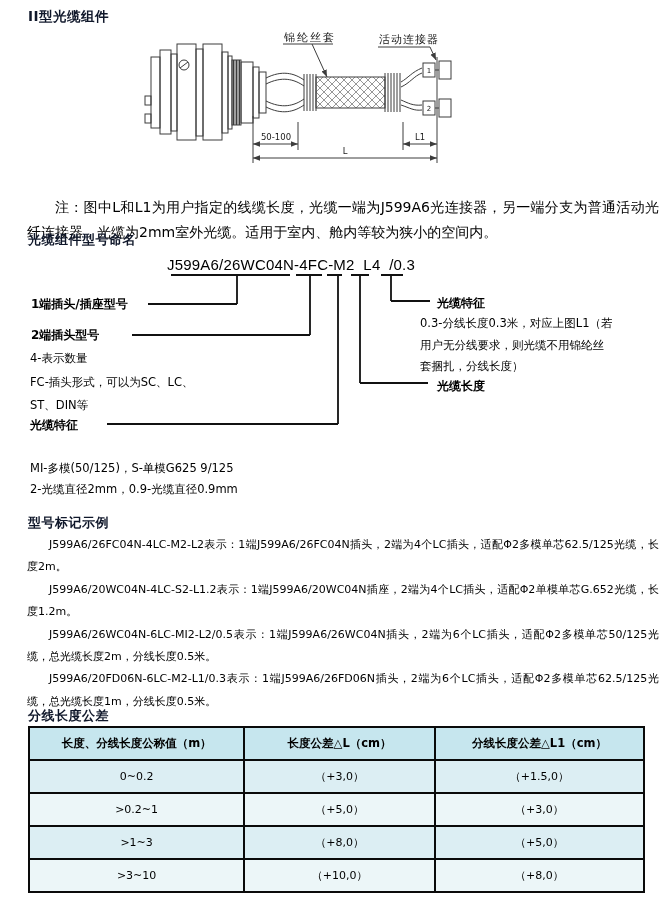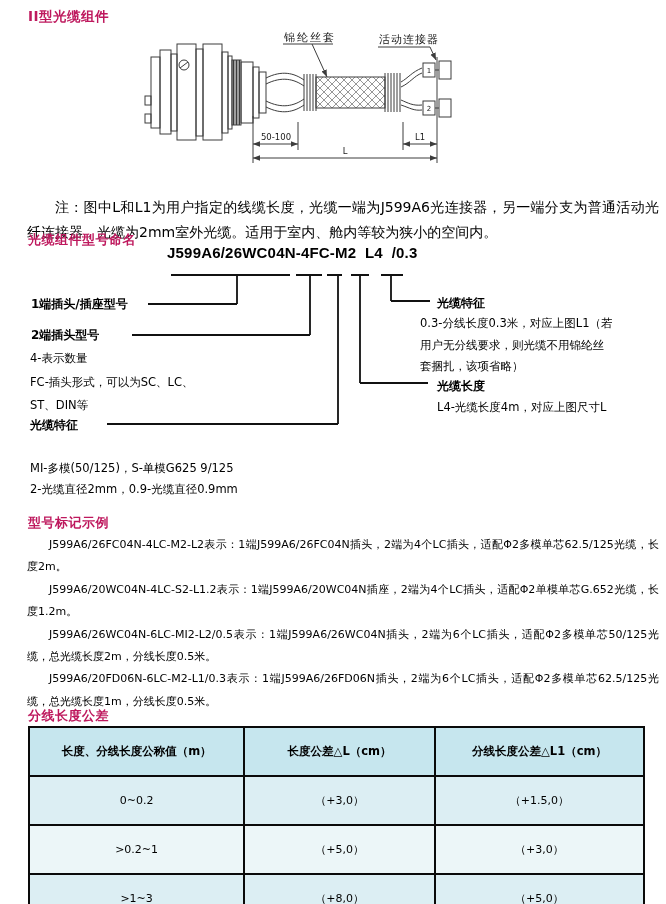--- a/index.html
+++ b/index.html
@@ -2,47 +2,47 @@
 <html><head>
 <meta charset="utf-8">
 <style>
   * { margin:0; padding:0; box-sizing:border-box; }
   body { background:#fff; font-family:"DejaVu Sans", sans-serif; }
   .page {
     position:relative; width:666px; height:904px; background:#ffffff;
     outline:1px solid #d8d8d8; overflow:hidden; color:#000;
   }
   .abs { position:absolute; }
-  .h-blue { color:#be185d; font-weight:bold; font-size:13px; letter-spacing:0.5px; }
+  .h-blue { color:#0f172a; font-weight:bold; font-size:13px; letter-spacing:0.5px; }
   .title { font-size:13.5px; }
   .note {
     left:27px; top:195px; width:632px; font-size:14px; font-weight:normal;
     line-height:25px; text-indent:2em; text-align:justify;
   }
   .model {
-    left:167px; top:244px; font-family:"Liberation Sans", sans-serif;
-    font-weight:bold; font-size:15px; white-space:pre; letter-spacing:0.2px;
+    left:167px; top:256px; font-family:"Liberation Sans", sans-serif;
+    font-weight:normal; font-size:15px; white-space:pre; letter-spacing:0.2px;
   }
   .lbl-b { font-weight:bold; font-size:12px; }
   .lbl-r { font-size:11.5px; }
   .rdesc { font-size:11.5px; }
   svg.overlay { position:absolute; left:0; top:0; pointer-events:none; }
   .examples {
     left:27px; top:534px; width:632px;
   }
   .examples p {
     font-size:11px; line-height:22.4px; text-indent:2em; text-align:justify;
   }
   table.tol {
     position:absolute; left:28px; top:726px; width:617px;
     border-collapse:collapse; border:2.5px solid #0a0a0a; table-layout:fixed;
   }
   table.tol th, table.tol td {
     border:2px solid #0a0a0a; text-align:center; vertical-align:middle;
-    font-size:11px; padding:16px;
+    font-size:11px; padding:8px;
   }
   table.tol th { height:27px; font-size:11.5px; font-weight:bold; }
   table.tol td { height:14px; }
   .c1 { width:35%; } .c2 { width:31%; } .c3 { width:34%; }
   tr.hdr  { background:#c6e6ee; }
   tr.odd  { background:#dceef3; }
   tr.even { background:#ecf6f8; }
 </style>
 </head>
 <body>
@@ -162,23 +162,22 @@
   <div class="abs lbl-r" style="left:30px; top:351px;">4-表示数量</div>
   <div class="abs lbl-r" style="left:30px; top:375px;">FC-插头形式，可以为SC、LC、</div>
   <div class="abs lbl-r" style="left:30px; top:398px;">ST、DIN等</div>
   <div class="abs lbl-b" style="left:30px; top:417px;">光缆特征</div>
   <div class="abs lbl-r" style="left:30px; top:461px;">MI-多模(50/125)，S-单模G625 9/125</div>
   <div class="abs lbl-r" style="left:30px; top:482px;">2-光缆直径2mm，0.9-光缆直径0.9mm</div>
 
   <div class="abs lbl-b" style="left:437px; top:295px;">光缆特征</div>
   <div class="abs rdesc" style="left:420px; top:316px;">0.3-分线长度0.3米，对应上图L1（若</div>
   <div class="abs rdesc" style="left:420px; top:338px;">用户无分线要求，则光缆不用锦纶丝</div>
-  <div class="abs rdesc" style="left:420px; top:359px;">套捆扎，该项省略）</div>
+  <div class="abs rdesc" style="left:420px; top:359px;">套捆扎，分线长度）</div>
   <div class="abs lbl-b" style="left:437px; top:378px;">光缆长度</div>
-  <div class="abs rdesc" style="left:437px; top:400px;">L4-光缆长度4m，对应上图尺寸L</div>
 
   <div class="abs h-blue" style="left:28px; top:514px;">型号标记示例</div>
   <div class="abs examples">
     <p>J599A6/26FC04N-4LC-M2-L2表示：1端J599A6/26FC04N插头，2端为4个LC插头，适配Φ2多模单芯62.5/125光缆，长度2m。</p>
     <p>J599A6/20WC04N-4LC-S2-L1.2表示：1端J599A6/20WC04N插座，2端为4个LC插头，适配Φ2单模单芯G.652光缆，长度1.2m。</p>
     <p>J599A6/26WC04N-6LC-MI2-L2/0.5表示：1端J599A6/26WC04N插头，2端为6个LC插头，适配Φ2多模单芯50/125光缆，总光缆长度2m，分线长度0.5米。</p>
     <p>J599A6/20FD06N-6LC-M2-L1/0.3表示：1端J599A6/26FD06N插头，2端为6个LC插头，适配Φ2多模单芯62.5/125光缆，总光缆长度1m，分线长度0.5米。</p>
   </div>
 
   <div class="abs h-blue" style="left:28px; top:707px;">分线长度公差</div>

